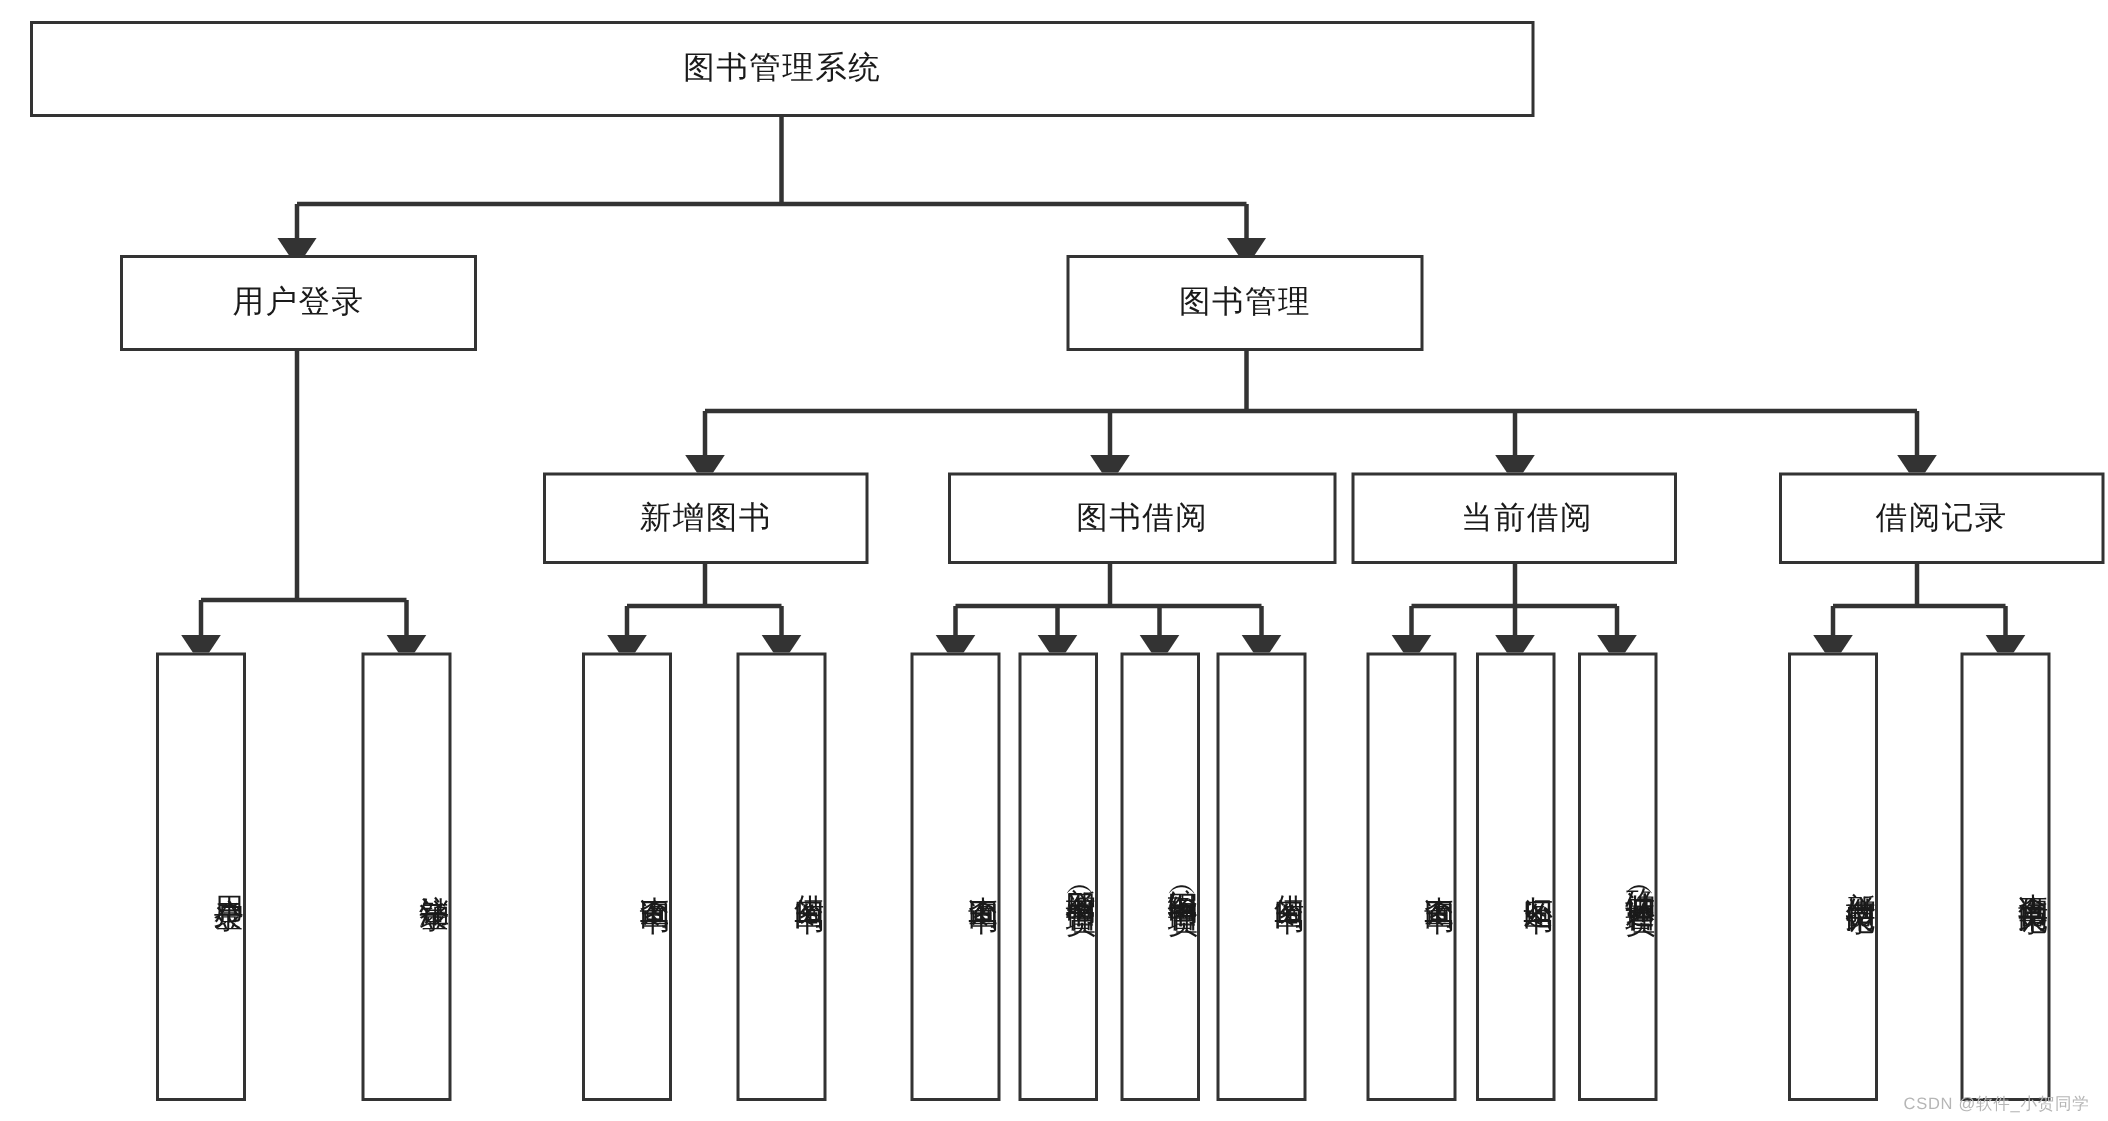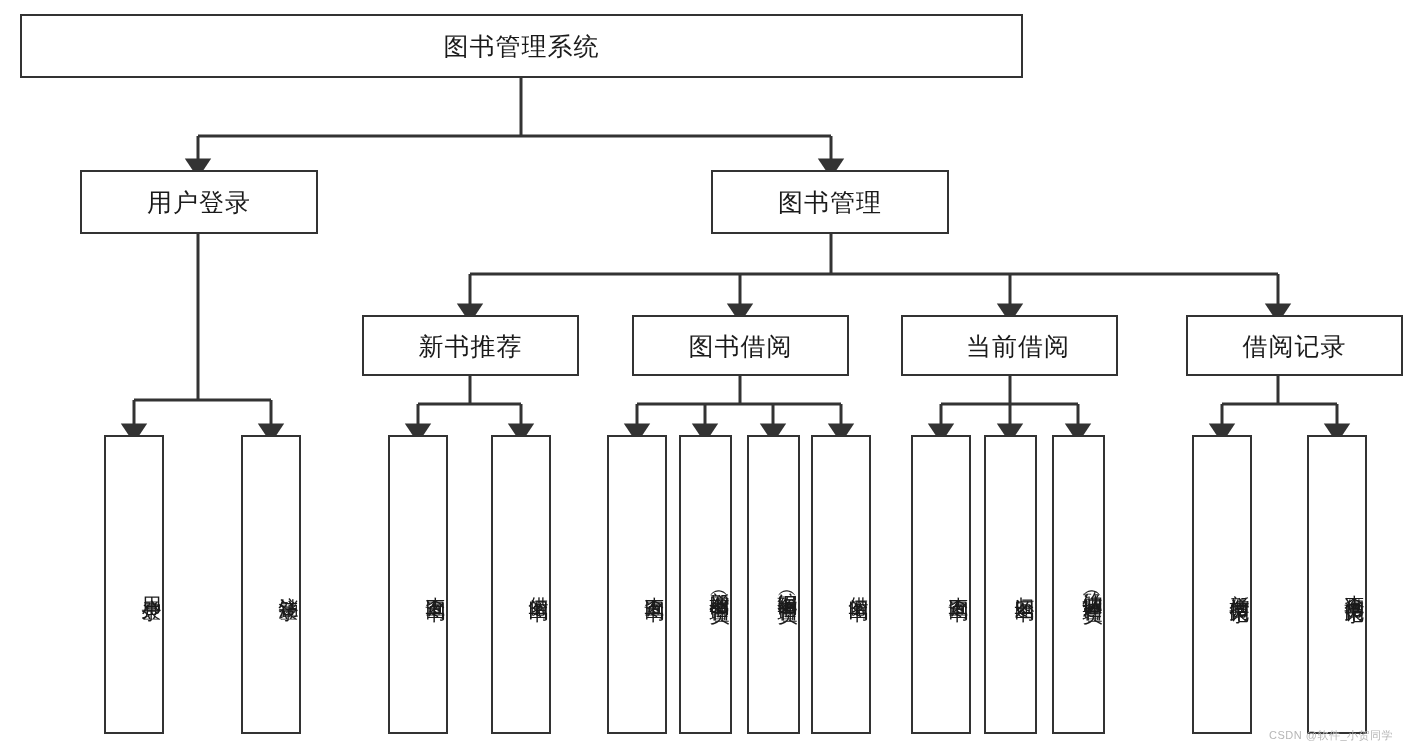--- a/index.html
+++ b/index.html
@@ -22,21 +22,21 @@
     box-sizing: border-box;
     border: 2px solid #333333;
     background: #ffffff;
     display: flex;
     align-items: center;
     justify-content: center;
     color: #1a1a1a;
     z-index: 3;
   }
   .node.horiz {
-    font-size: 25px;
+    font-size: 21px;
     letter-spacing: 1px;
     line-height: 1.2;
   }
   .node.vert {
     writing-mode: vertical-rl;
     text-orientation: upright;
     font-size: 20px;
     letter-spacing: 2px;
     padding-top: 6px;
     padding-bottom: 6px;
@@ -130,23 +130,23 @@
   </div>
 
   <div class="node horiz" style="left:80px; top:170px; width:238px; height:64px;">
     <span>用户登录</span>
   </div>
   <div class="node horiz" style="left:711px; top:170px; width:238px; height:64px;">
     <span>图书管理</span>
   </div>
 
   <div class="node horiz" style="left:362px; top:315px; width:217px; height:61px;">
-    <span>新书推荐</span>
-  </div>
-  <div class="node horiz" style="left:632px; top:315px; width:217px; height:61px;">
+    <span>新增图书</span>
+  </div>
+  <div class="node horiz" style="left:632px; top:315px; width:259px; height:61px;">
     <span>图书借阅</span>
   </div>
   <div class="node horiz" style="left:901px; top:315px; width:217px; height:61px;padding-left:17px;">
     <span>当前借阅</span>
   </div>
   <div class="node horiz" style="left:1170px; top:315px; width:217px; height:61px;margin-left:16px;">
     <span>借阅记录</span>
   </div>
 
   <div class="node vert" style="left:104px; top:435px; width:60px; height:299px;">

